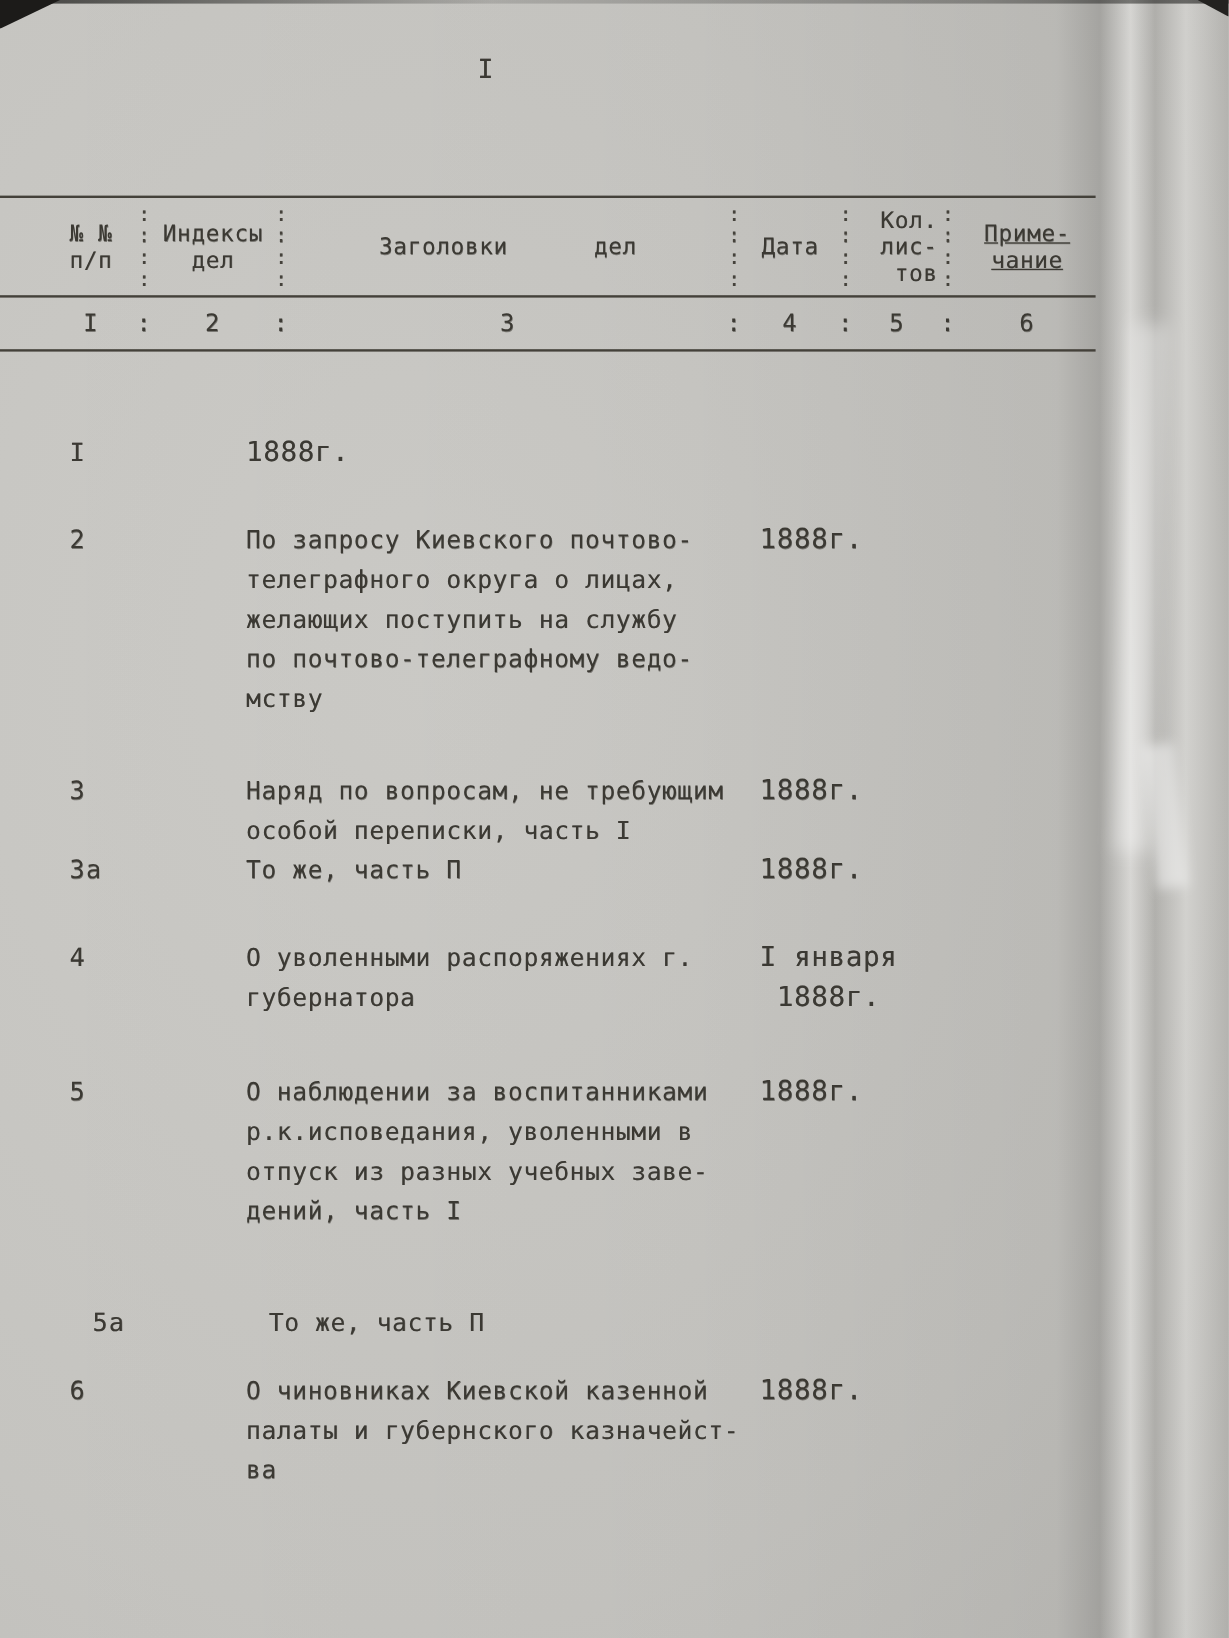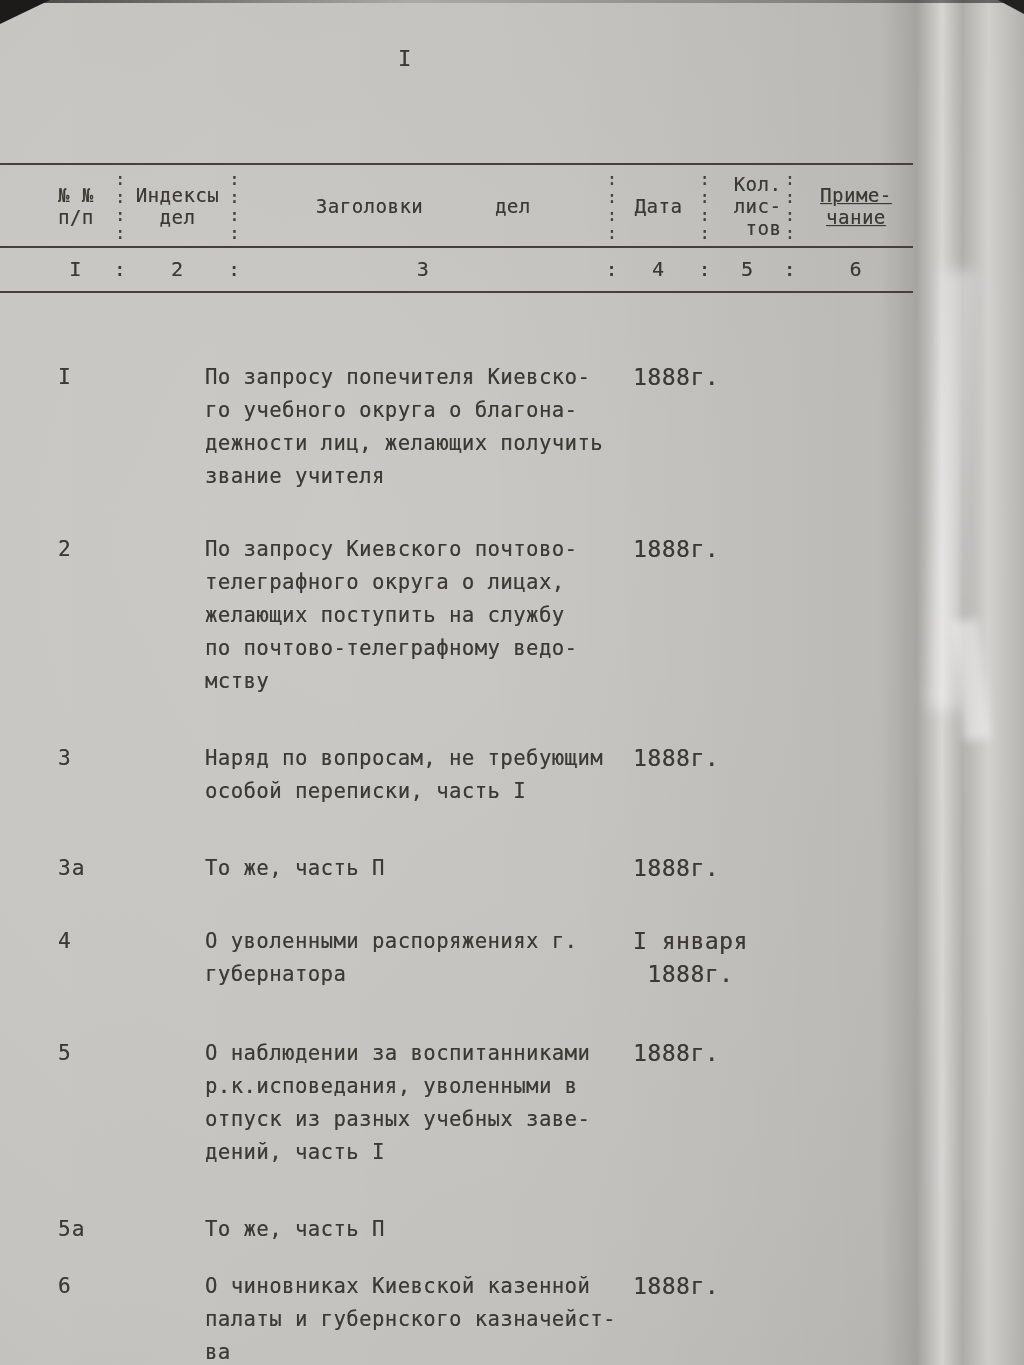--- a/index.html
+++ b/index.html
@@ -83,24 +83,24 @@
   .row .title{
     flex:0 0 428px;white-space:pre-line;
     font-size:20.5px;line-height:33px;letter-spacing:0.5px;
   }
   .row .date{
     white-space:pre-line;font-size:23px;line-height:33px;letter-spacing:0.5px;text-align:center;
   }
   .mt-r1{margin-top:68px;}
   .mt-r2{margin-top:40px;}
   .mt-r3{margin-top:44px;}
-  .mt-r3a{margin-top:44px;}
+  .mt-r3a{}
   .mt-r4{margin-top:40px;}
   .mt-r5{margin-top:46px;}
-  .mt-r5a{margin-top:44px;}
+  .mt-r5a{margin-top:60px;padding-left:19px;}
   .mt-r6{margin-top:24px;}
   .txt{text-shadow:0.3px 0.3px 0 rgba(59,57,51,0.55);}
 </style>
 </head>
 <body>
 
 <div class="paper"></div>
 <div class="crease"></div>
 <div class="crease2"></div>
 <div class="edge-top"></div>
@@ -162,24 +162,20 @@
     <div class="nsep">:</div>
     <div class="tn tn-6">6</div>
   </div>
 
   <div class="rule"></div>
 
   <div class="rows">
 
     <div class="row mt-r1 txt">
       <div class="no">I</div>
-      <div class="title">По запросу попечителя Киевско-
-го учебного округа о благона-
-дежности лиц, желающих получить
-звание учителя</div>
       <div class="date">1888г.</div>
     </div>
 
     <div class="row mt-r2 txt">
       <div class="no">2</div>
       <div class="title">По запросу Киевского почтово-
 телеграфного округа о лицах,
 желающих поступить на службу
 по почтово-телеграфному ведо-
 мству</div>

